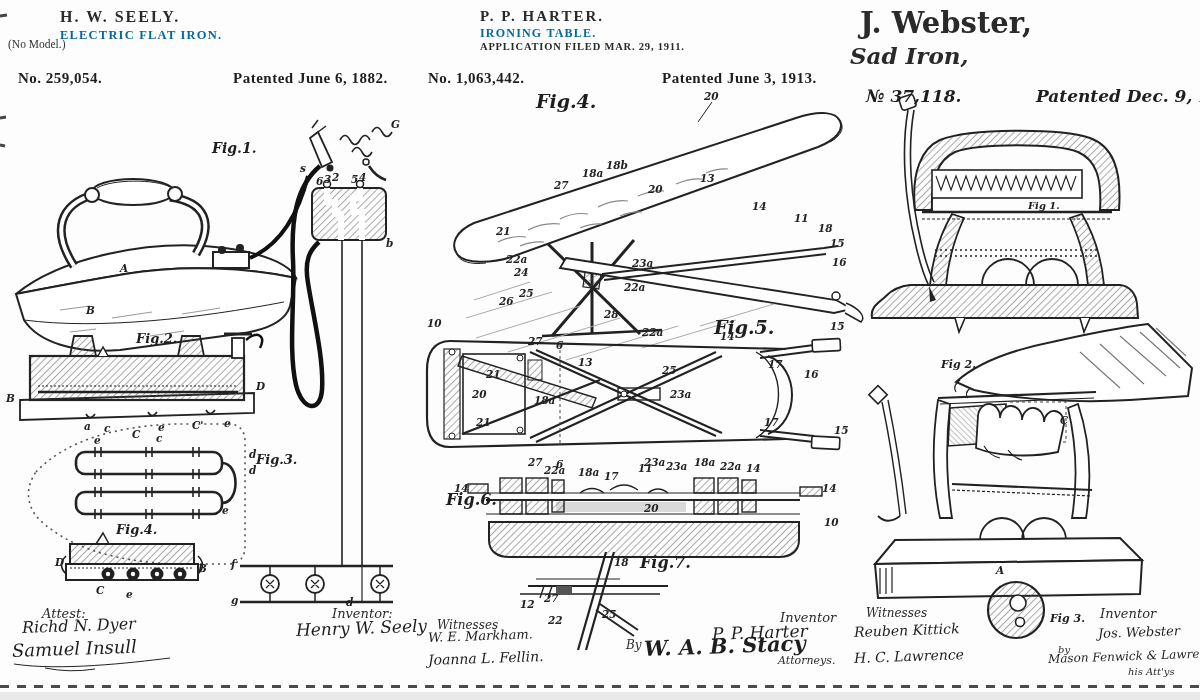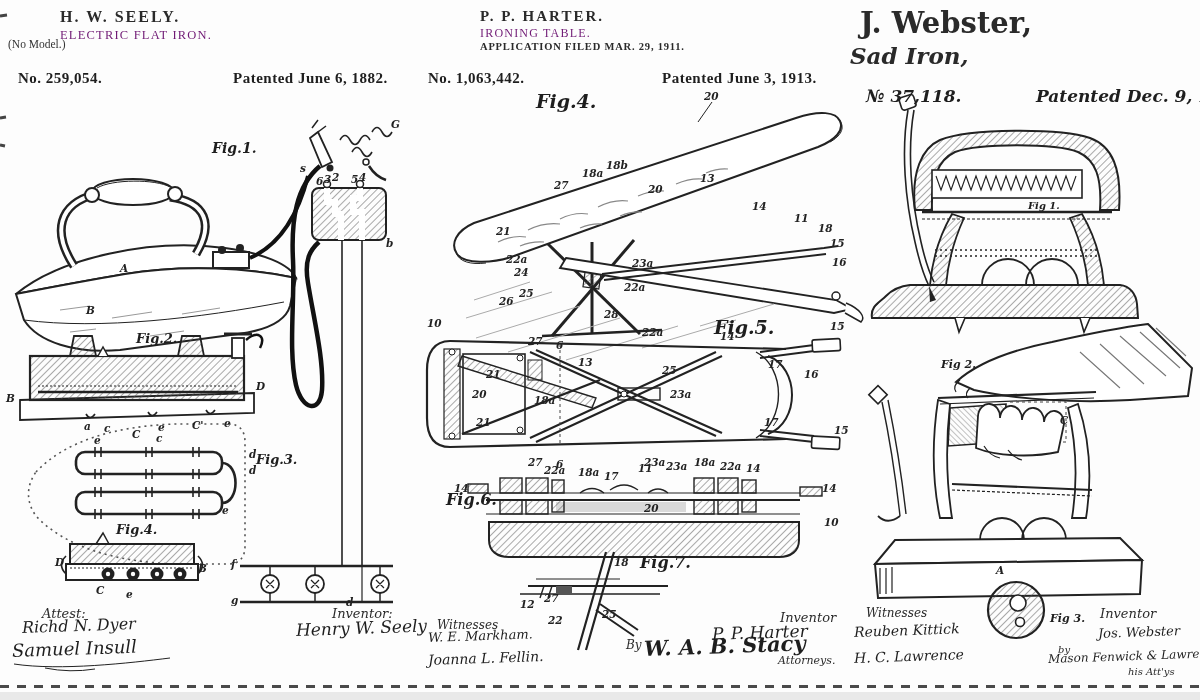--- a/index.html
+++ b/index.html
@@ -3,21 +3,21 @@
 <meta charset="utf-8">
 <style>
   * { margin:0; padding:0; box-sizing:border-box; }
   html,body { width:1200px; height:700px; }
   body { font-family:"Liberation Serif", serif; color:#222; background:#fff; }
   #page { position:relative; width:1200px; height:700px; background:#fdfdfd; overflow:hidden; }
   #art { position:absolute; left:0; top:0; pointer-events:none; }
   .abs { position:absolute; white-space:nowrap; }
   .ctr { }
   .head1 { font-weight:bold; font-size:16px; letter-spacing:2px; color:#2a2a2a; }
-  .head2 { font-weight:normal; font-size:12.5px; letter-spacing:1.2px; color:#701a75; }
+  .head2 { font-weight:bold; font-size:12.5px; letter-spacing:1.2px; color:#0369a1; }
   .head3 { font-weight:bold; font-size:10.5px; letter-spacing:0.8px; color:#2a2a2a; }
   .note  { font-size:11.5px; color:#333; }
   .num   { font-weight:bold; font-size:15px; color:#1e1e1e; letter-spacing:0.5px; }
   .wh1   { font-family:"DejaVu Serif", serif; font-weight:bold; font-size:29px; color:#2a2a2a; }
   .wh2   { font-family:"DejaVu Serif", serif; font-style:italic; font-weight:bold; font-size:23px; color:#2a2a2a; }
   .wnum  { font-family:"DejaVu Serif", serif; font-style:italic; font-weight:bold; font-size:17px; color:#1e1e1e; }
   .figlbl{ font-family:"DejaVu Serif", serif; font-style:italic; font-weight:bold; color:#1e1e1e; }
   .script{ font-family:"DejaVu Serif", serif; font-style:italic; color:#2a2a2a; }
   .sig   { font-family:"DejaVu Serif", serif; font-style:italic; color:#1e1e1e; transform:rotate(-2deg); transform-origin:left center; }
   .refs  { position:absolute; left:0; top:0; width:1200px; height:700px; pointer-events:none; }

